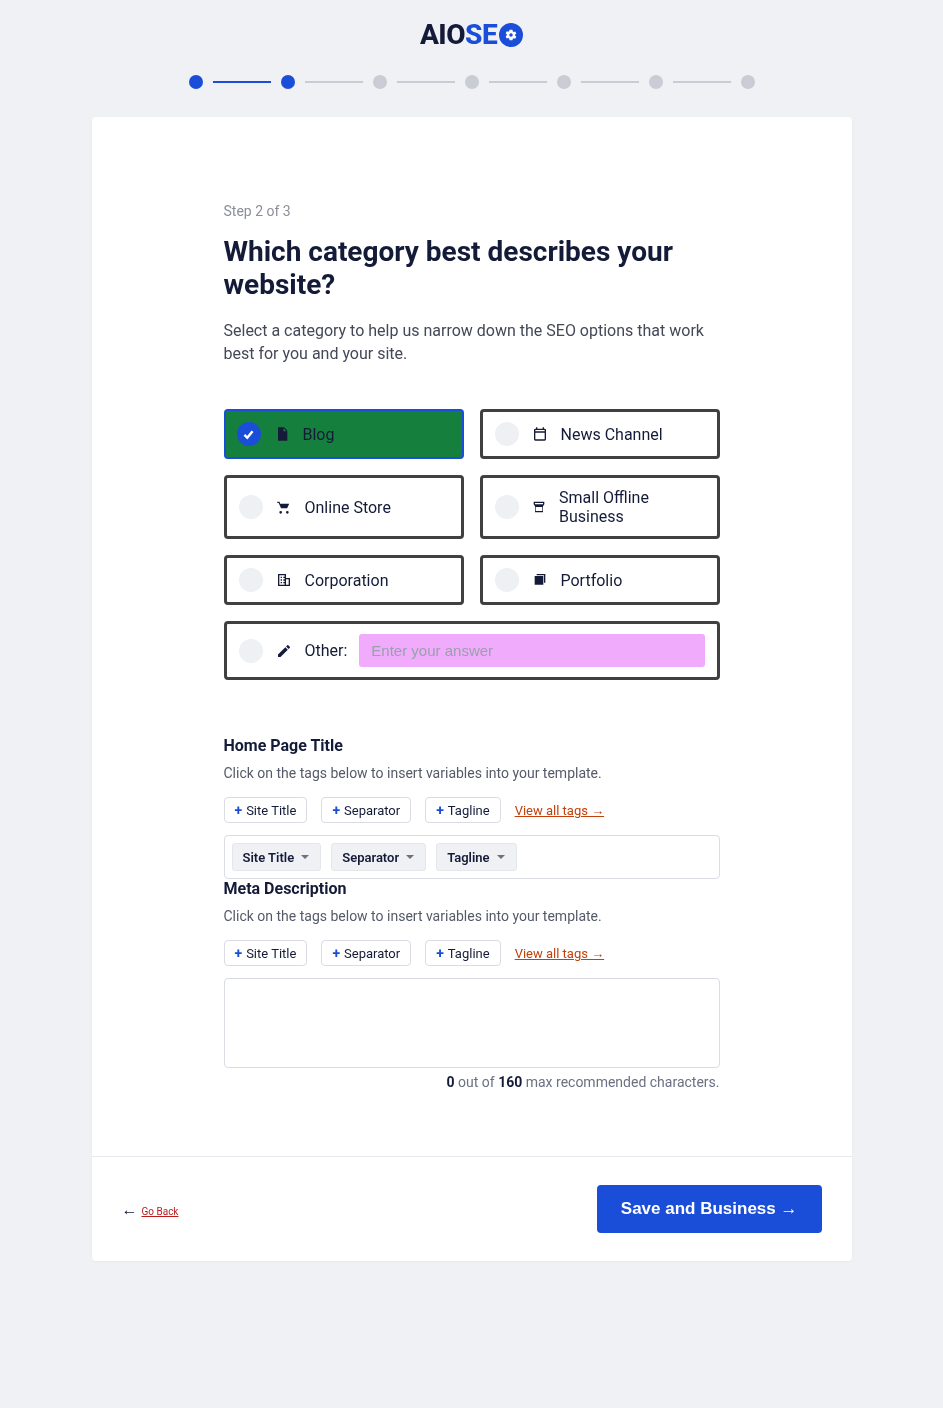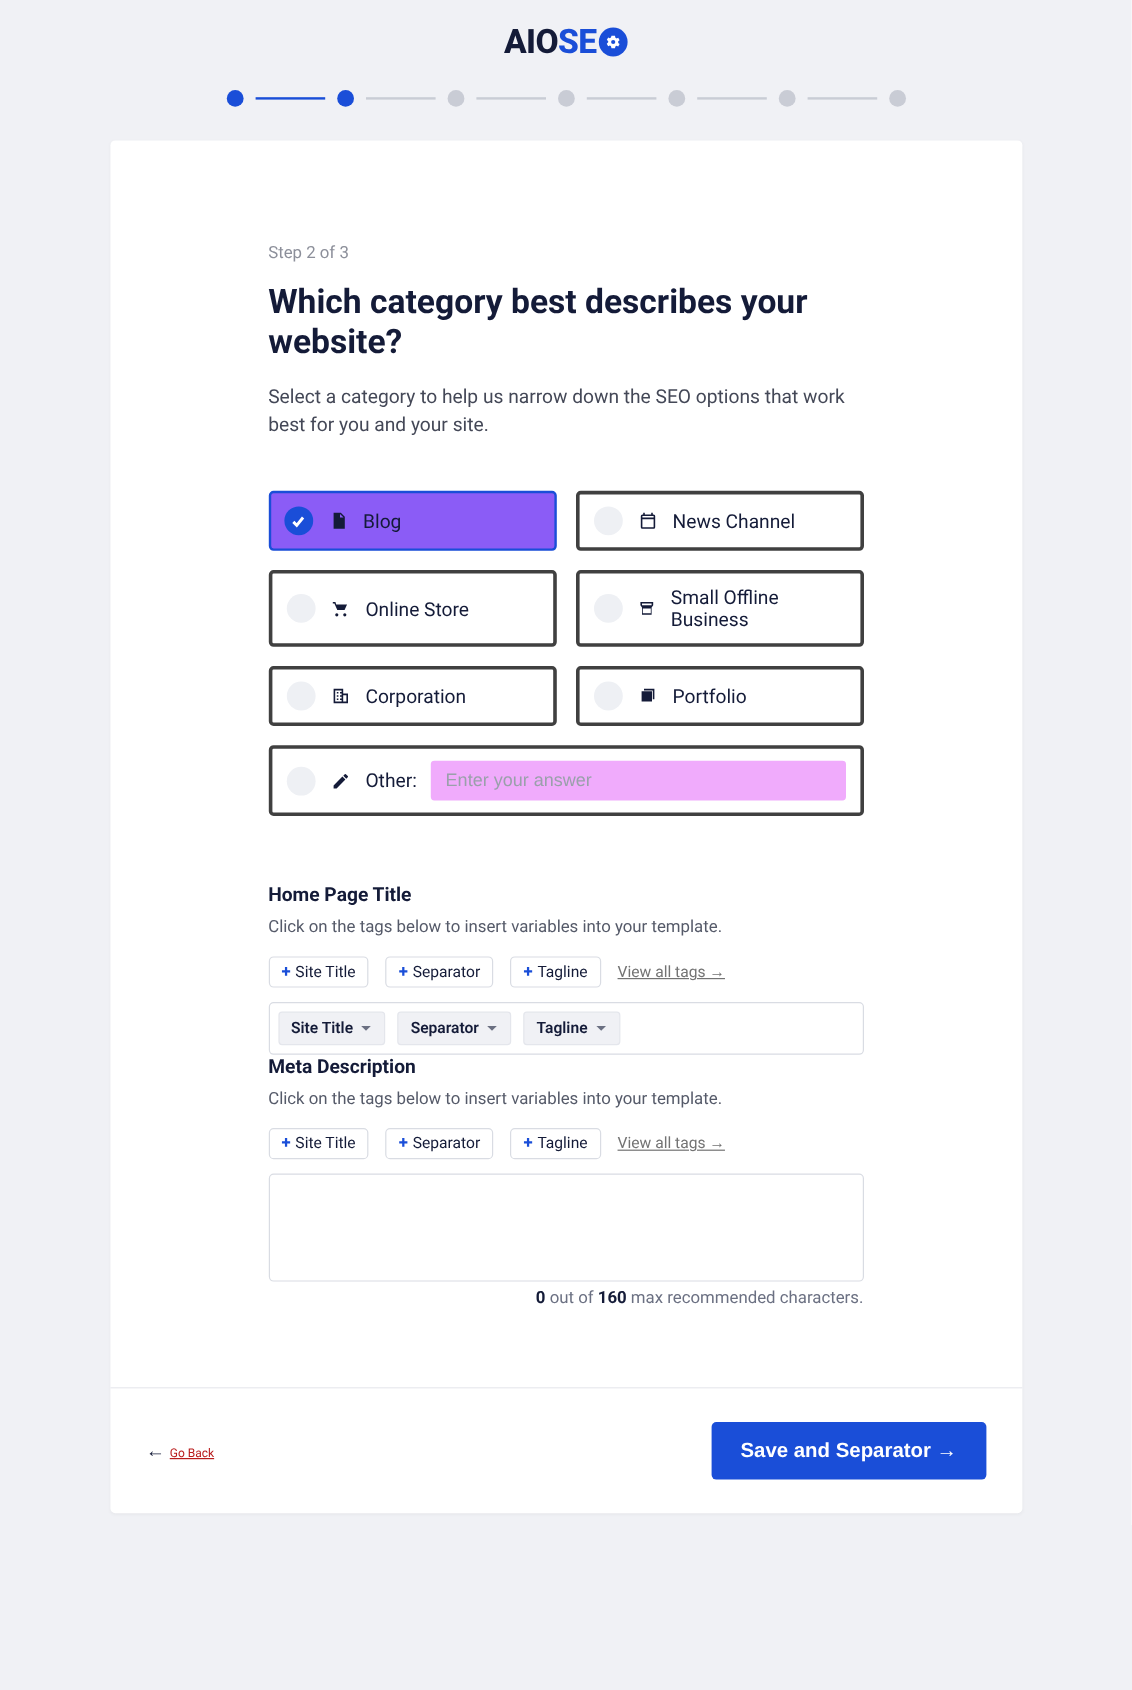--- a/index.html
+++ b/index.html
@@ -97,21 +97,21 @@
     border-radius: 4px;
     padding: 10px 12px;
     cursor: pointer;
     gap: 12px;
     font-size: 16px;
     color: #141b38;
     background: #fff;
   }
   .category.selected {
     border: 2px solid #1a4ed8;
-    background: #8b5cf6;
+    background: #15803d;
     padding: 9px 11px;
   }
   .category .radio {
     width: 24px;
     height: 24px;
     border-radius: 50%;
     background: #eef0f4;
     flex-shrink: 0;
     display: flex;
     align-items: center;
@@ -183,21 +183,21 @@
     font-size: 13px;
     color: #141b38;
     cursor: pointer;
   }
   .tagbtn .plus {
     color: #1a4ed8;
     font-weight: 700;
     font-size: 14px;
   }
   .viewall {
-    color: #737373;
+    color: #c2410c;
     font-size: 13px;
     text-decoration: underline;
     cursor: pointer;
   }
   .editor {
     border: 1px solid #d9dce3;
     border-radius: 4px;
     padding: 7px;
     display: flex;
     gap: 10px;
@@ -430,17 +430,17 @@
         <b>0</b><span> out of </span><b>160</b><span> max recommended characters.</span>
       </div>
 
     </div>
 
     <div class="footer">
       <span>
         <span>←</span>
         <span class="goback">Go Back</span>
       </span>
-      <button class="continue">Save and Separator →</button>
+      <button class="continue">Save and Business →</button>
     </div>
   </div>
 
 </div>
 
 </body></html>

